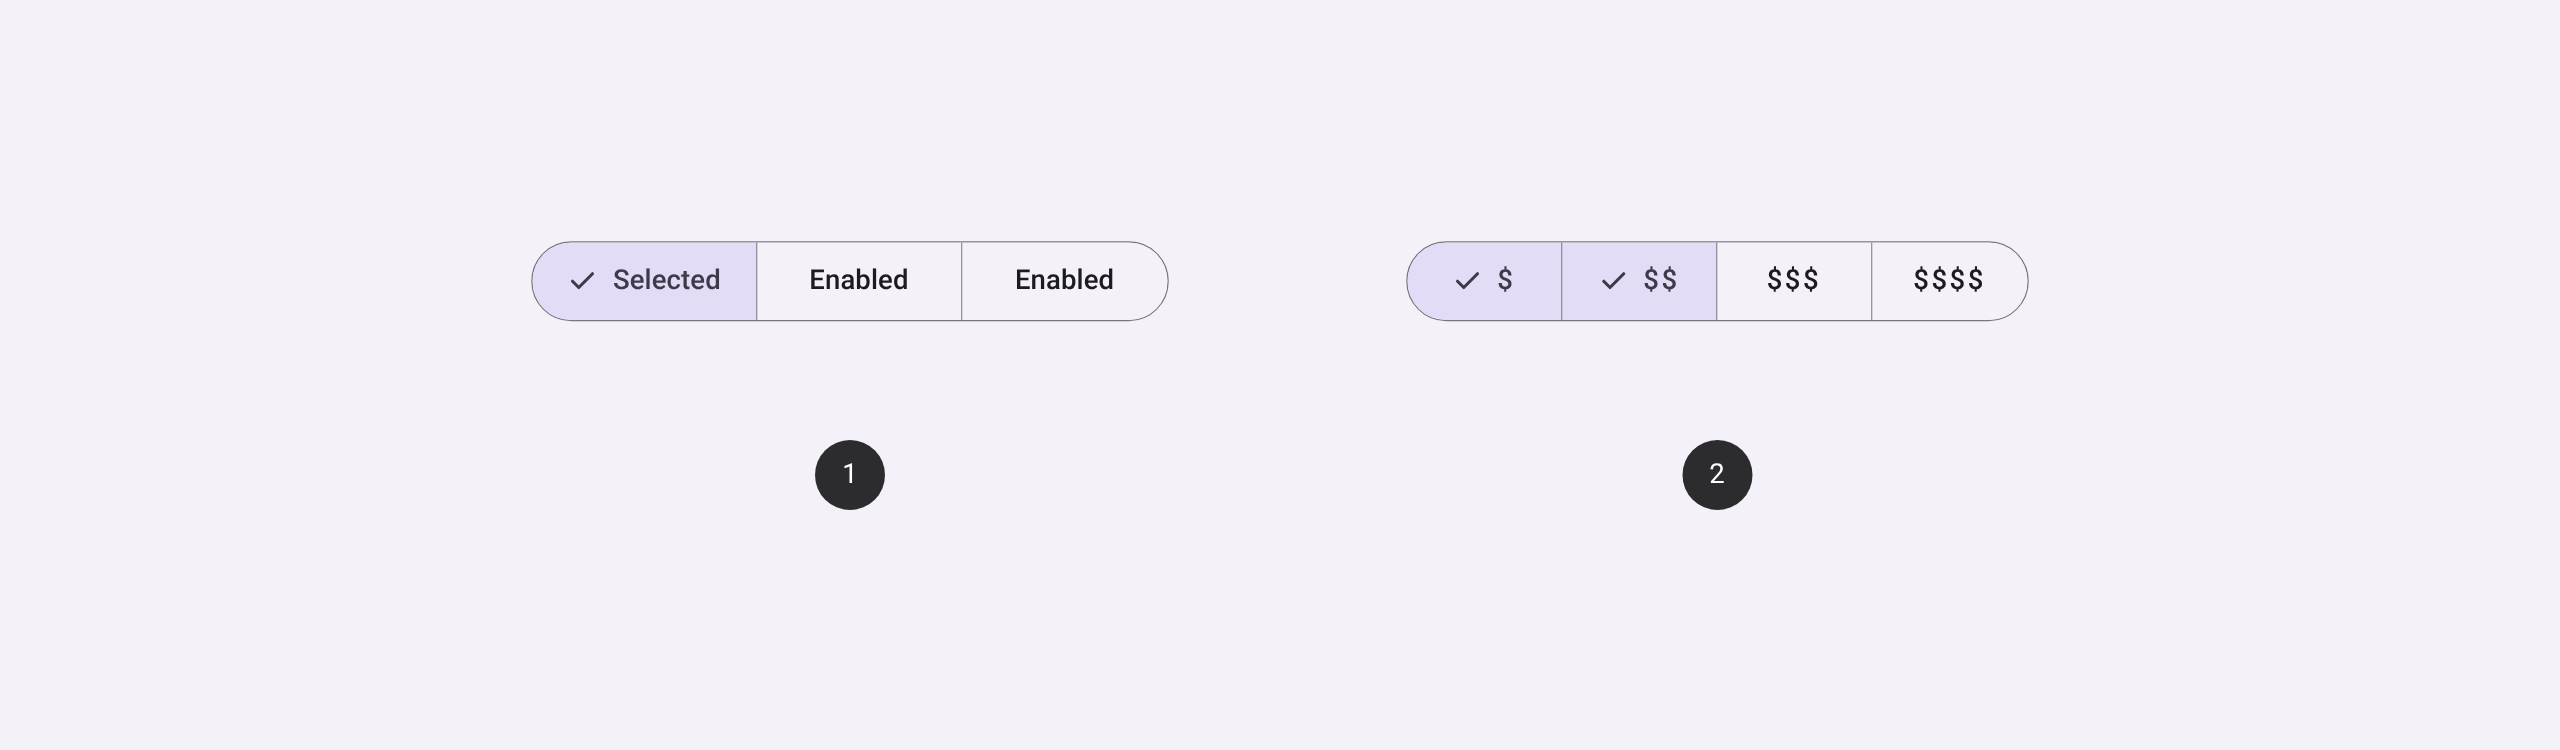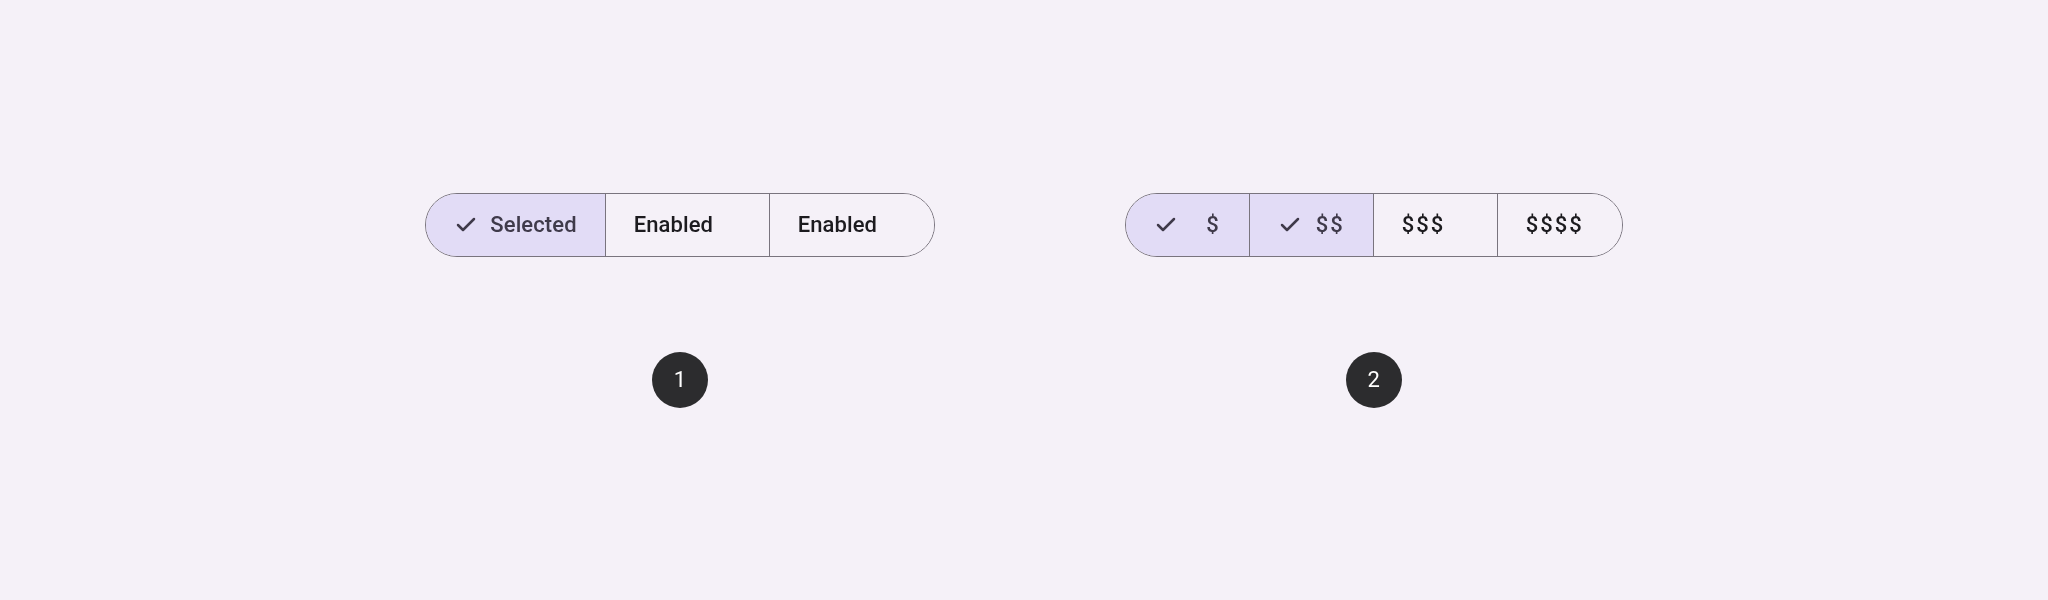--- a/index.html
+++ b/index.html
@@ -30,21 +30,21 @@
       display: inline-flex;
       border: 1px solid #79747e;
       border-radius: 100px;
       overflow: hidden;
       height: 64px;
     }
     
     .segment {
       display: flex;
       align-items: center;
-      justify-content: space-between;
+      justify-content: center;
       gap: 12px;
       padding: 0 28px;
       border-right: 1px solid #79747e;
       background: #f5f1f8;
       cursor: pointer;
       font-size: 22px;
       font-weight: 500;
       color: #1c1b1f;
       letter-spacing: 0.1px;
     }

